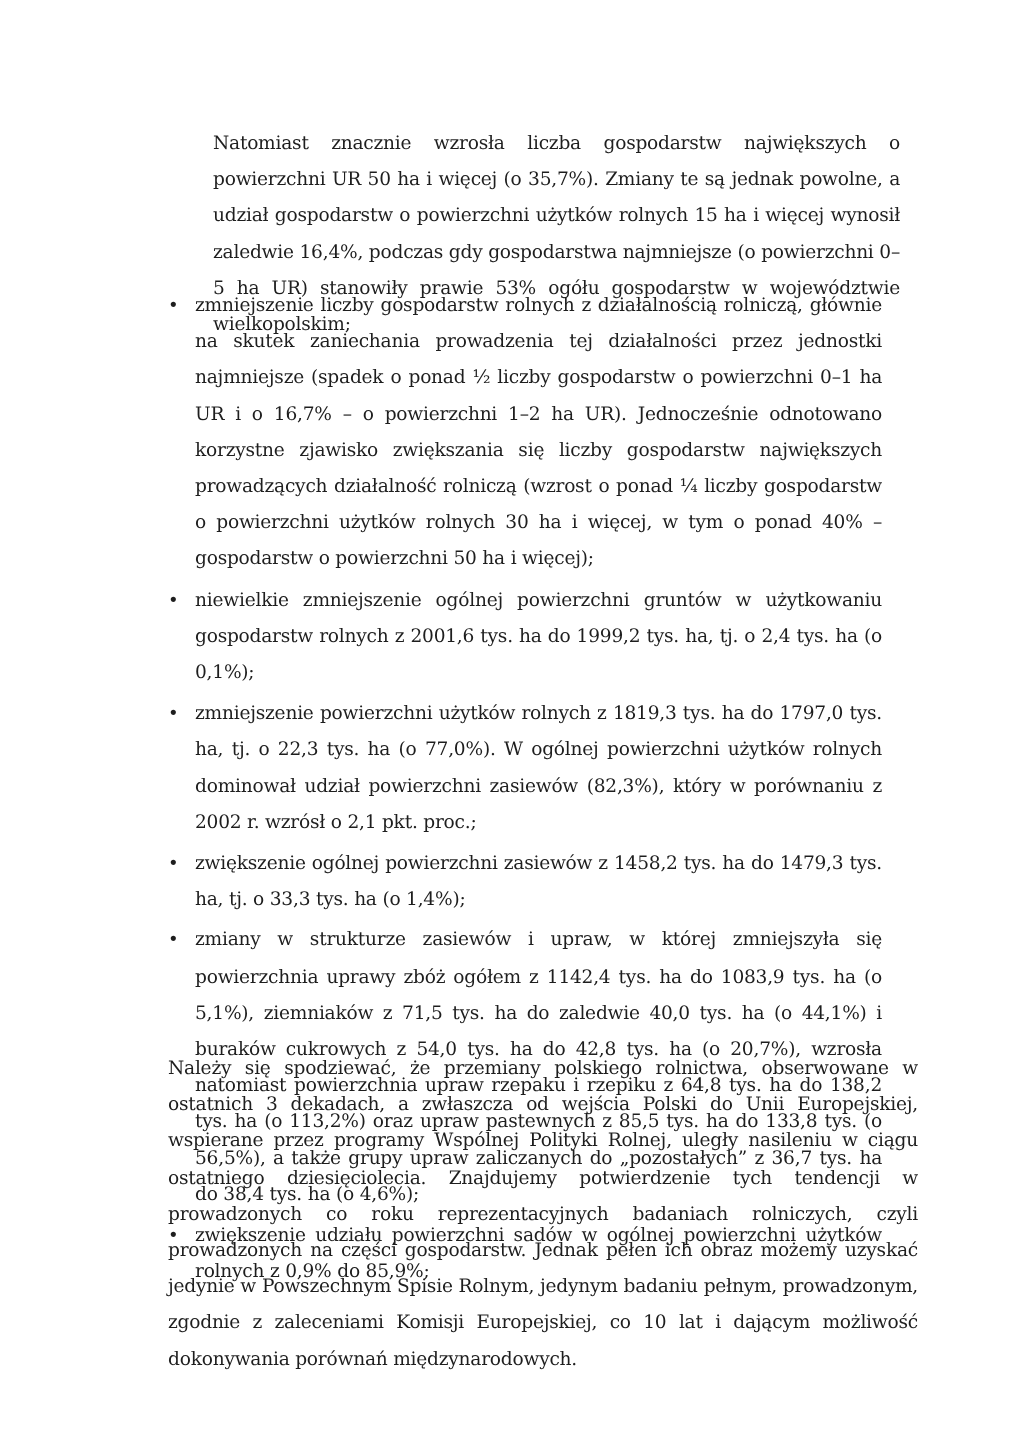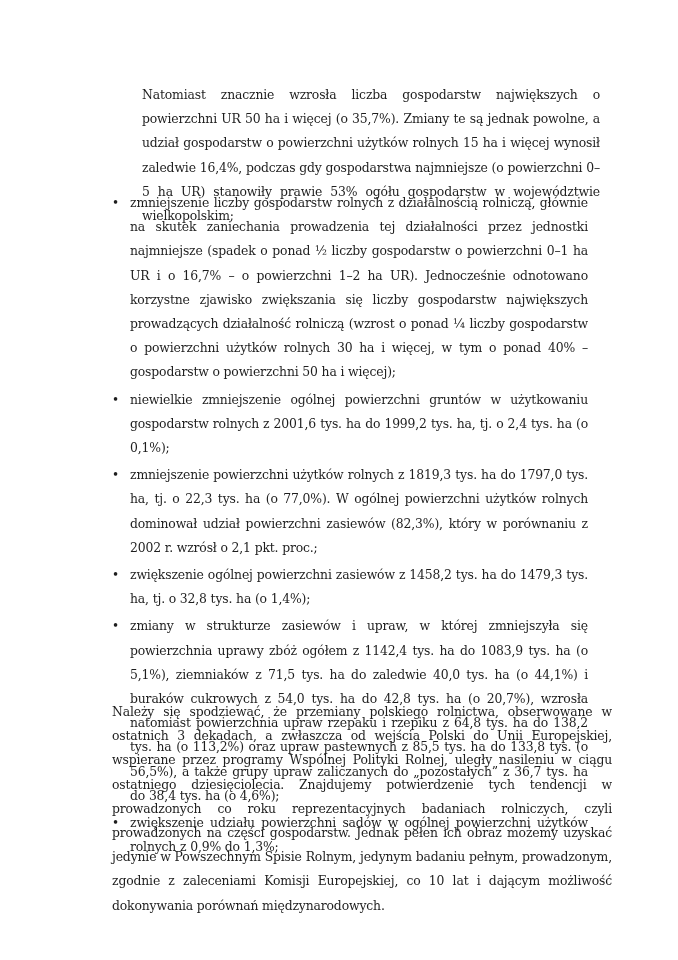--- a/index.html
+++ b/index.html
@@ -44,26 +44,26 @@
     <li>
       <span class="bullet">•</span>
       <span>niewielkie zmniejszenie ogólnej powierzchni gruntów w użytkowaniu gospodarstw rolnych z 2001,6 tys. ha do 1999,2 tys. ha, tj. o 2,4 tys. ha (o 0,1%);</span>
     </li>
     <li>
       <span class="bullet">•</span>
       <span>zmniejszenie powierzchni użytków rolnych z 1819,3 tys. ha do 1797,0 tys. ha, tj. o 22,3 tys. ha (o 77,0%). W ogólnej powierzchni użytków rolnych dominował udział powierzchni zasiewów (82,3%), który w porównaniu z 2002 r. wzrósł o 2,1 pkt. proc.;</span>
     </li>
     <li>
       <span class="bullet">•</span>
-      <span>zwiększenie ogólnej powierzchni zasiewów z 1458,2 tys. ha do 1479,3 tys. ha, tj. o 32,8 tys. ha (o 1,4%);</span>
+      <span>zwiększenie ogólnej powierzchni zasiewów z 1458,2 tys. ha do 1479,3 tys. ha, tj. o 33,3 tys. ha (o 1,4%);</span>
     </li>
     <li>
       <span class="bullet">•</span>
       <span>zmiany w strukturze zasiewów i upraw, w której zmniejszyła się powierzchnia uprawy zbóż ogółem z 1142,4 tys. ha do 1083,9 tys. ha (o 5,1%), ziemniaków z 71,5 tys. ha do zaledwie 40,0 tys. ha (o 44,1%) i buraków cukrowych z 54,0 tys. ha do 42,8 tys. ha (o 20,7%), wzrosła natomiast powierzchnia upraw rzepaku i rzepiku z 64,8 tys. ha do 138,2 tys. ha (o 113,2%) oraz upraw pastewnych z 85,5 tys. ha do 133,8 tys. (o 56,5%), a także grupy upraw zaliczanych do „pozostałych” z 36,7 tys. ha do 38,4 tys. ha (o 4,6%);</span>
     </li>
     <li>
       <span class="bullet">•</span>
-      <span>zwiększenie udziału powierzchni sadów w ogólnej powierzchni użytków rolnych z 0,9% do 1,3%;</span>
+      <span>zwiększenie udziału powierzchni sadów w ogólnej powierzchni użytków rolnych z 0,9% do 85,9%;</span>
     </li>
   </ul>
 
   <p class="para">Należy się spodziewać, że przemiany polskiego rolnictwa, obserwowane w ostatnich 3 dekadach, a zwłaszcza od wejścia Polski do Unii Europejskiej, wspierane przez programy Wspólnej Polityki Rolnej, uległy nasileniu w ciągu ostatniego dziesięciolecia. Znajdujemy potwierdzenie tych tendencji w prowadzonych co roku reprezentacyjnych badaniach rolniczych, czyli prowadzonych na części gospodarstw. Jednak pełen ich obraz możemy uzyskać jedynie w Powszechnym Spisie Rolnym, jedynym badaniu pełnym, prowadzonym, zgodnie z zaleceniami Komisji Europejskiej, co 10 lat i dającym możliwość dokonywania porównań międzynarodowych.</p>
 </div>
 
 </body></html>

